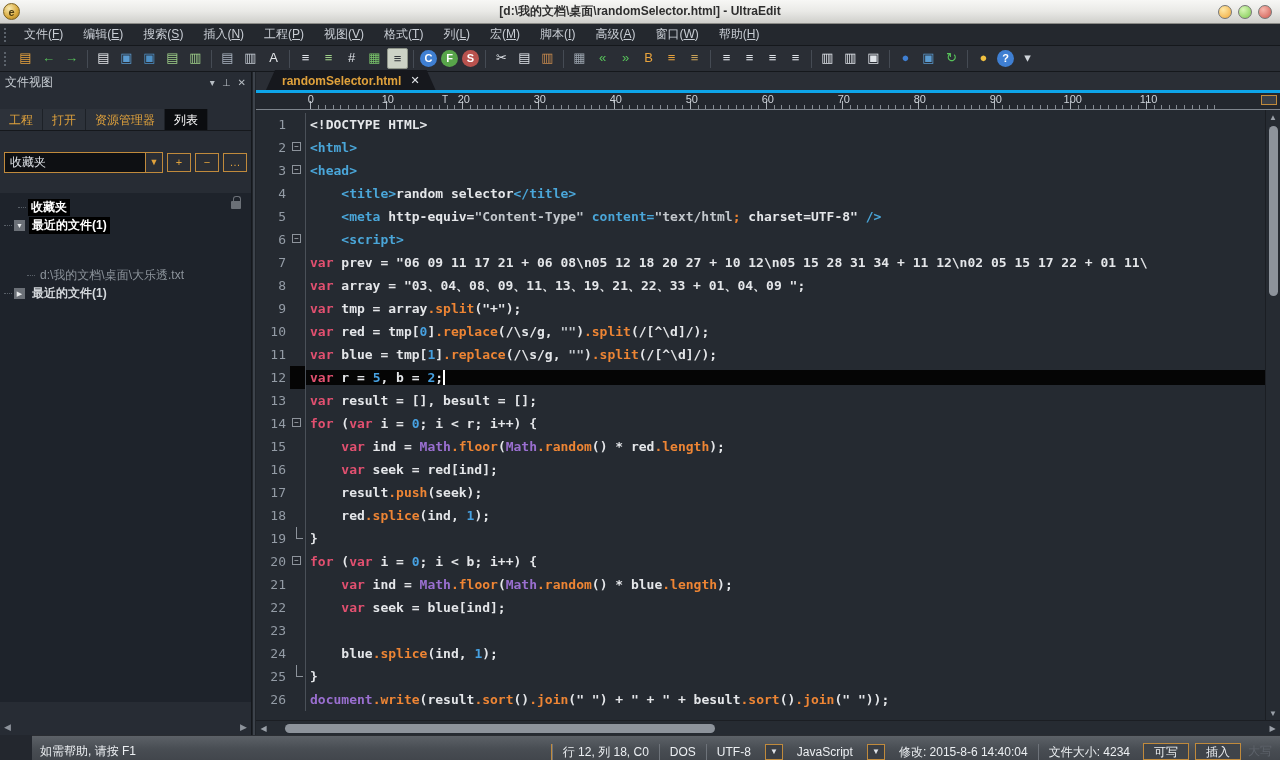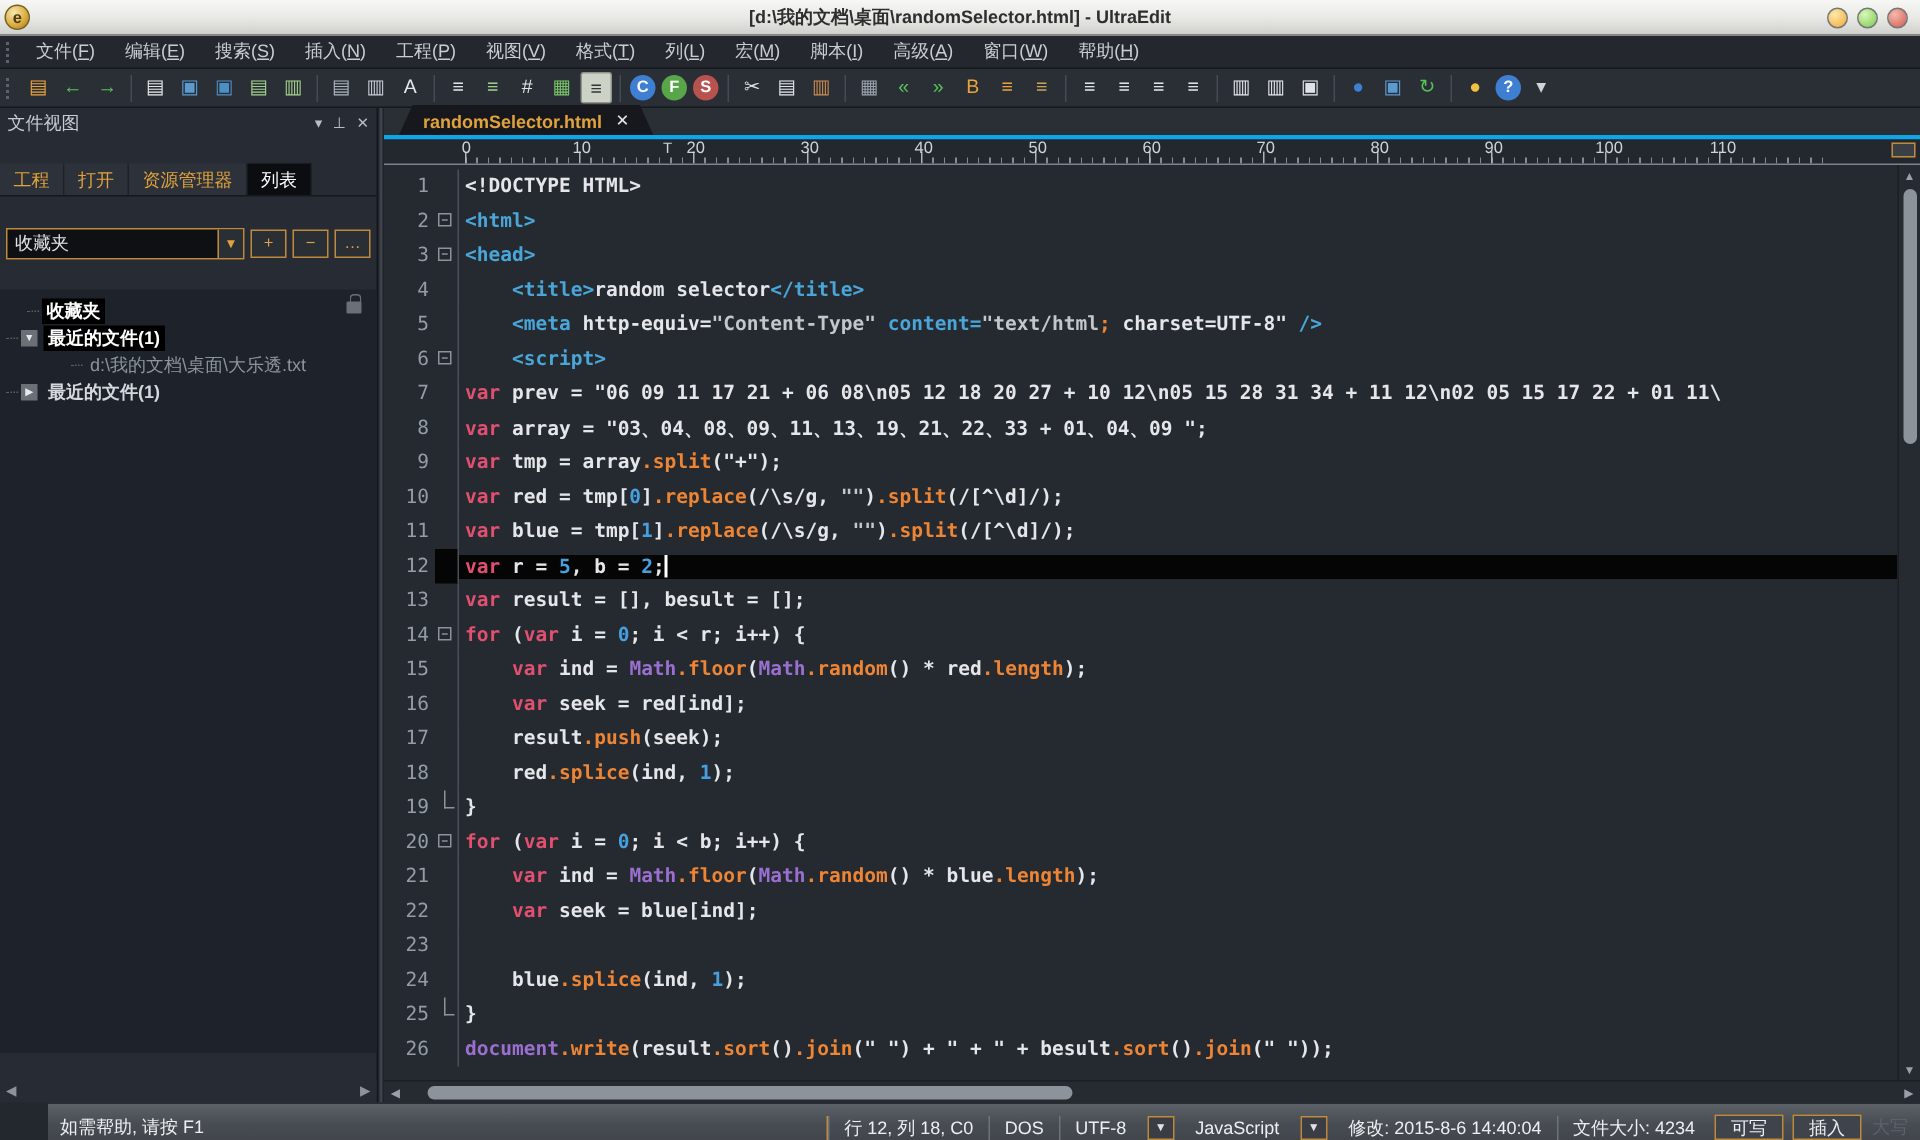--- a/index.html
+++ b/index.html
@@ -265,21 +265,21 @@
       </div>
       <div class="tree" id="tree">
         <div class="lock-badge"></div>
       <div class="tree-row" style="padding-left: 18px;">
             <span class="tree-label sel">收藏夹</span>
           </div>
           <div class="tree-row" style="padding-left: 4px;">
             <span class="tree-toggle">▼</span>
             <span class="tree-label sel">最近的文件(1)</span>
           </div>
-          <div class="tree-row" style="padding-left: 47px;">
+          <div class="tree-row" style="padding-left: 27px; margin-top: 32px;">
             <span class="tree-label file">d:\我的文档\桌面\大乐透.txt</span>
           </div>
           <div class="tree-row" style="padding-left: 4px;">
             <span class="tree-toggle">▶</span>
             <span class="tree-label">最近的文件(1)</span>
           </div>
         </div>
       <div class="side-bottom">
         <span>◀</span>
         <span>▶</span>

